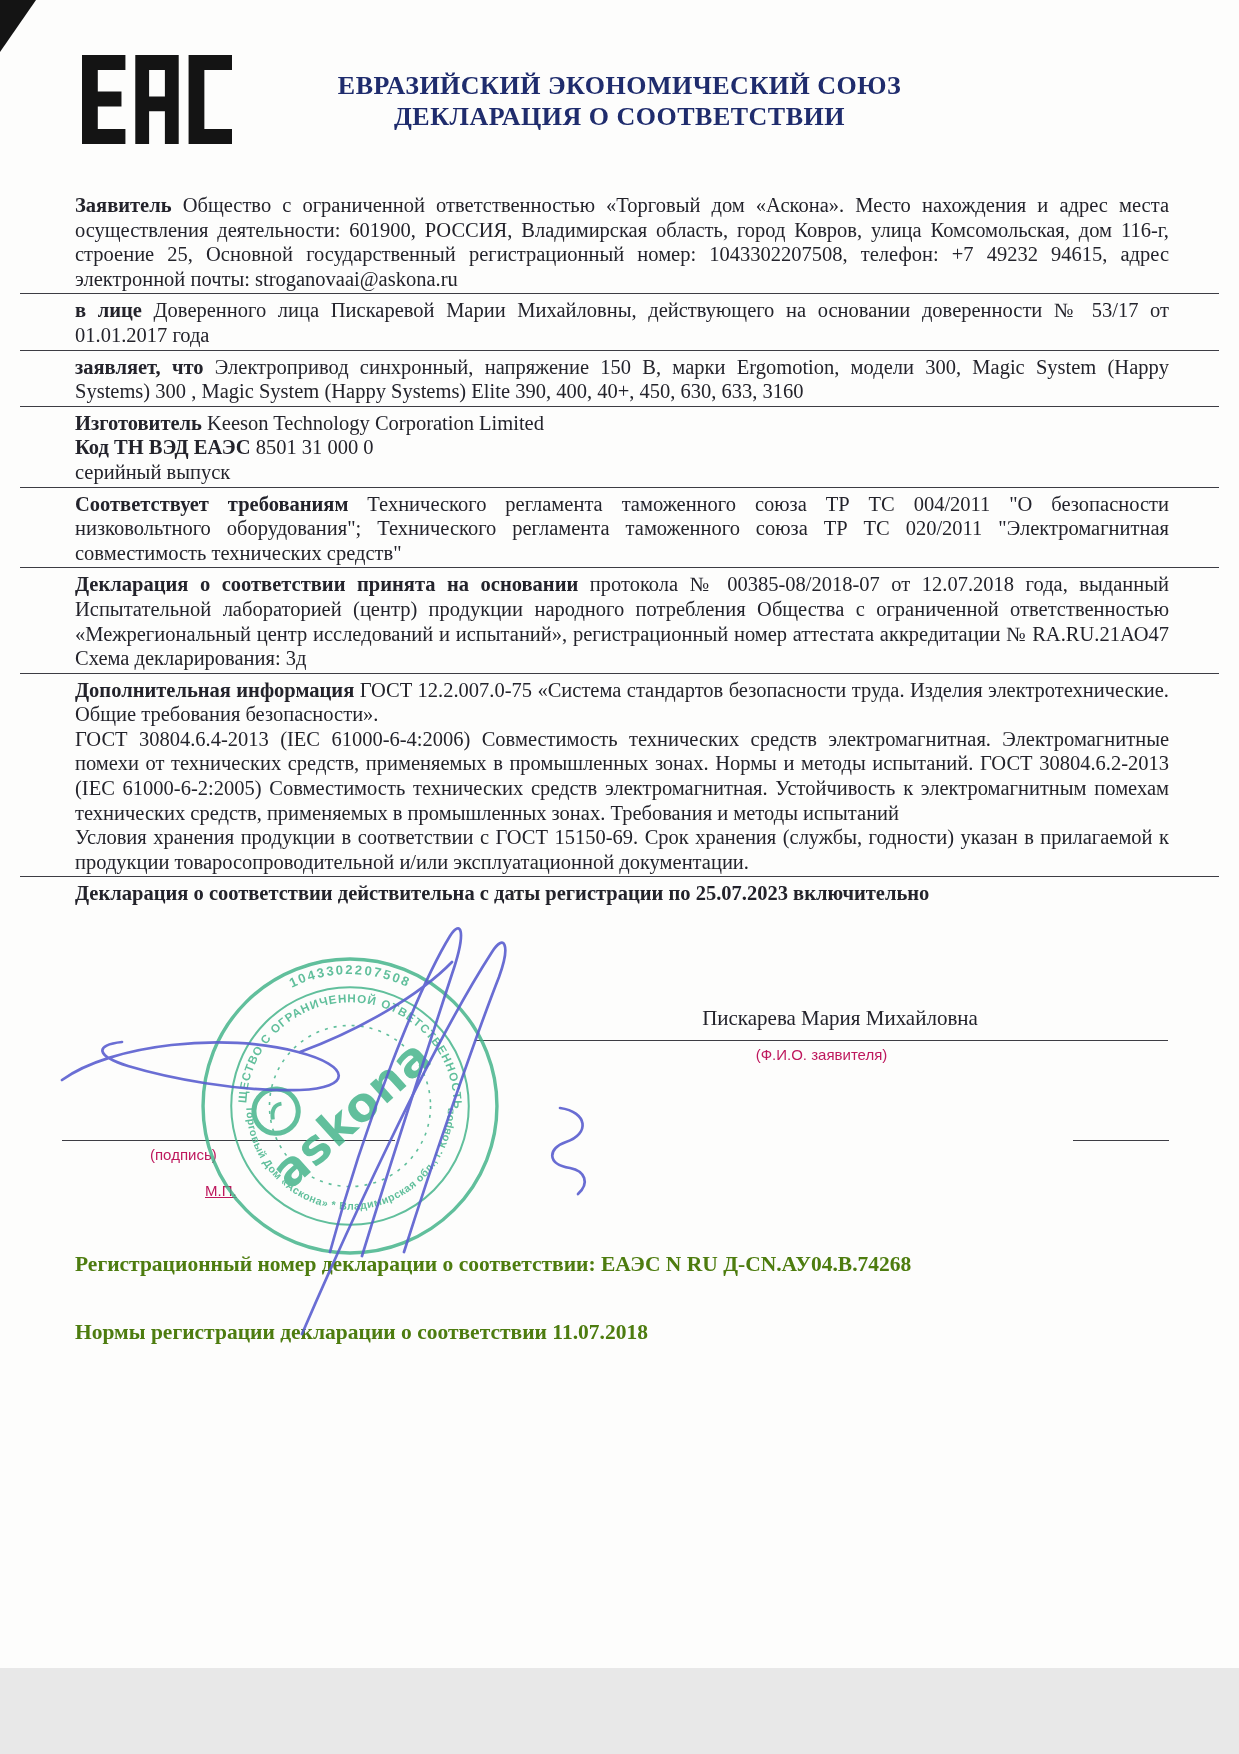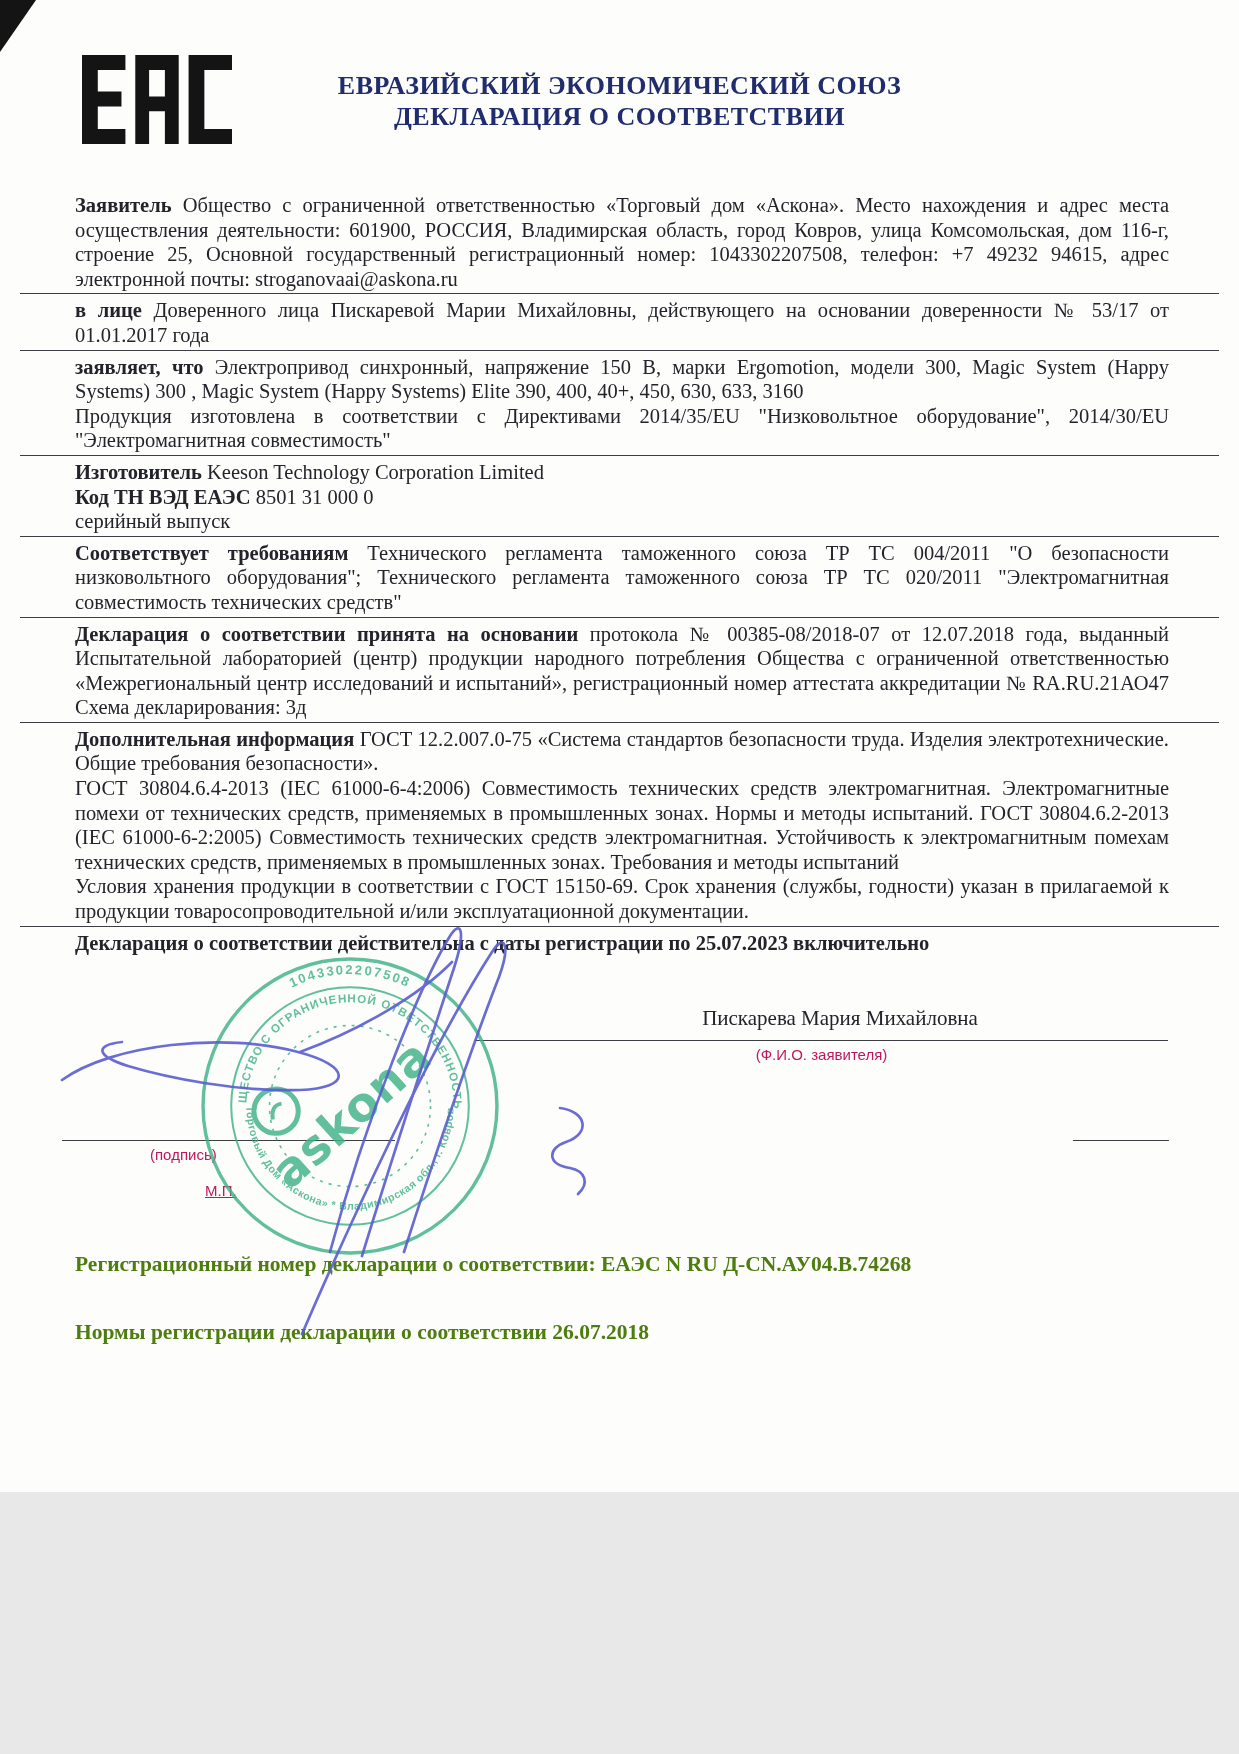--- a/index.html
+++ b/index.html
@@ -1,18 +1,18 @@
 <!DOCTYPE html>
 <html><head>
 <meta charset="utf-8">
 <style>
   * { margin:0; padding:0; box-sizing:border-box; }
   html,body { background:#e8e8e8; }
   #page {
-    position:relative; width:1239px; height:1492px; margin:0 auto;
+    position:relative; width:1239px; height:1668px; margin:0 auto;
     background:#fdfdfc; overflow:hidden;
     font-family:"Liberation Serif","DejaVu Serif",serif;
     color:#23232b;
   }
   
   #corner { position:absolute; left:0; top:0; width:36px; height:52px;
     background:#141414; clip-path:polygon(0 0,100% 0,0 100%); }
 
   
   #eac { position:absolute; left:82px; top:52px; }
@@ -80,21 +80,20 @@
     <div class="section">
       <p><span class="lead">Заявитель</span><span> Общество с ограниченной ответственностью «Торговый дом «Аскона». Место нахождения и адрес места осуществления деятельности: 601900, РОССИЯ, Владимирская область, город Ковров, улица Комсомольская, дом 116-г, строение 25, Основной государственный регистрационный номер: 1043302207508, телефон: +7 49232 94615, адрес электронной почты: stroganovaai@askona.ru</span></p>
     </div>
 
     <div class="section">
       <p><span class="lead">в лице</span><span> Доверенного лица Пискаревой Марии Михайловны, действующего на основании доверенности № 53/17 от 01.01.2017 года</span></p>
     </div>
 
     <div class="section">
       <p><span class="lead">заявляет, что</span><span> Электропривод синхронный, напряжение 150 В, марки Ergomotion, модели 300, Magic System (Happy Systems) 300 , Magic System (Happy Systems) Elite 390, 400, 40+, 450, 630, 633, 3160</span></p>
-      <p>Продукция изготовлена в соответствии с Директивами 2014/35/EU "Низковольтное оборудование", 2014/30/EU "Электромагнитная совместимость"</p>
     </div>
 
     <div class="section">
       <p><span class="lead">Изготовитель</span><span> Keeson Technology Corporation Limited</span></p>
       <p><span class="lead">Код ТН ВЭД ЕАЭС</span><span> 8501 31 000 0</span></p>
       <p>серийный выпуск</p>
     </div>
 
     <div class="section">
       <p><span class="lead">Соответствует требованиям</span><span> Технического регламента таможенного союза ТР ТС 004/2011 "О безопасности низковольтного оборудования"; Технического регламента таможенного союза ТР ТС 020/2011 "Электромагнитная совместимость технических средств"</span></p>
@@ -118,21 +117,21 @@
   <div id="fio-label" class="small-label">(Ф.И.О. заявителя)</div>
   <div id="sign-line"></div>
   <div id="short-line"></div>
   <div id="sign-label" class="small-label">(подпись)</div>
   <div id="mp-label" class="small-label">М.П.</div>
 
   <p class="reg-line" id="reg-number">
     <span>Регистрационный номер декларации о соответствии:</span><span> ЕАЭС N RU Д-CN.АУ04.В.74268</span>
   </p>
   <p class="reg-line" id="reg-date">
-    <span>Нормы регистрации декларации о соответствии</span><span> 26.07.2018</span>
+    <span>Нормы регистрации декларации о соответствии</span><span> 11.07.2018</span>
   </p>
 
   <svg id="stamp" viewBox="0 0 306 306">
     <defs>
       <path id="arcNum" d="M 22 153 A 131 131 0 0 1 284 153" fill="none"></path>
       <path id="arcTop" d="M 50 153 A 103 103 0 0 1 256 153" fill="none"></path>
       <path id="arcBot" d="M 50 153 A 103 103 0 0 0 256 153" fill="none"></path>
     </defs>
     <g stroke="#3fb287" fill="none">
       <circle cx="153" cy="153" r="146" stroke-width="3.4"></circle>

